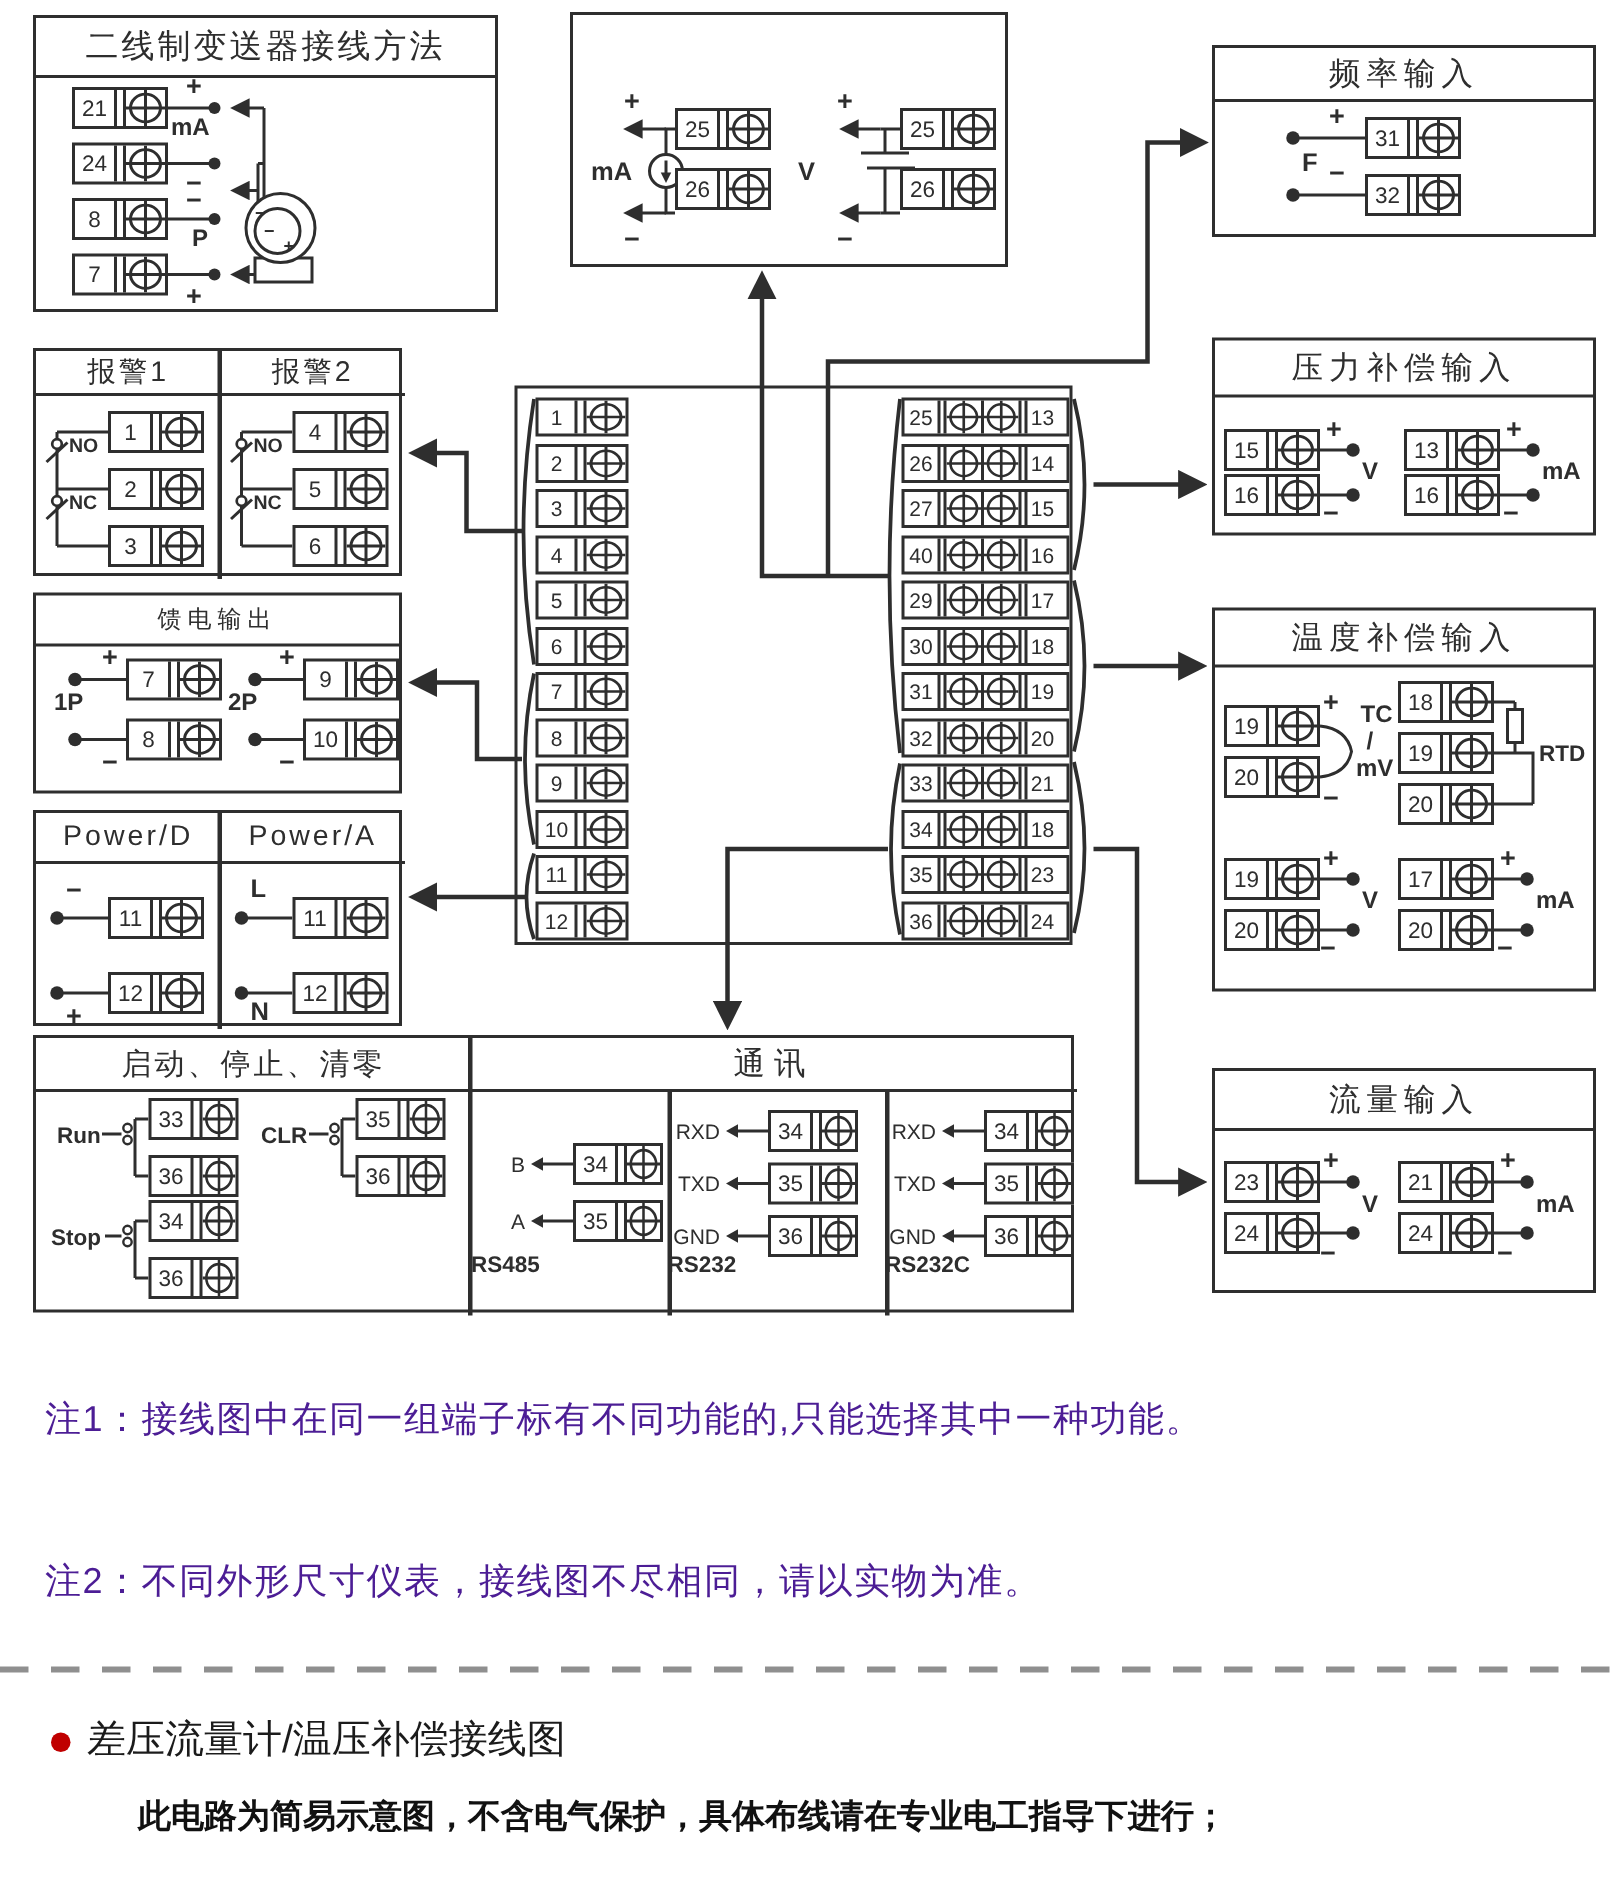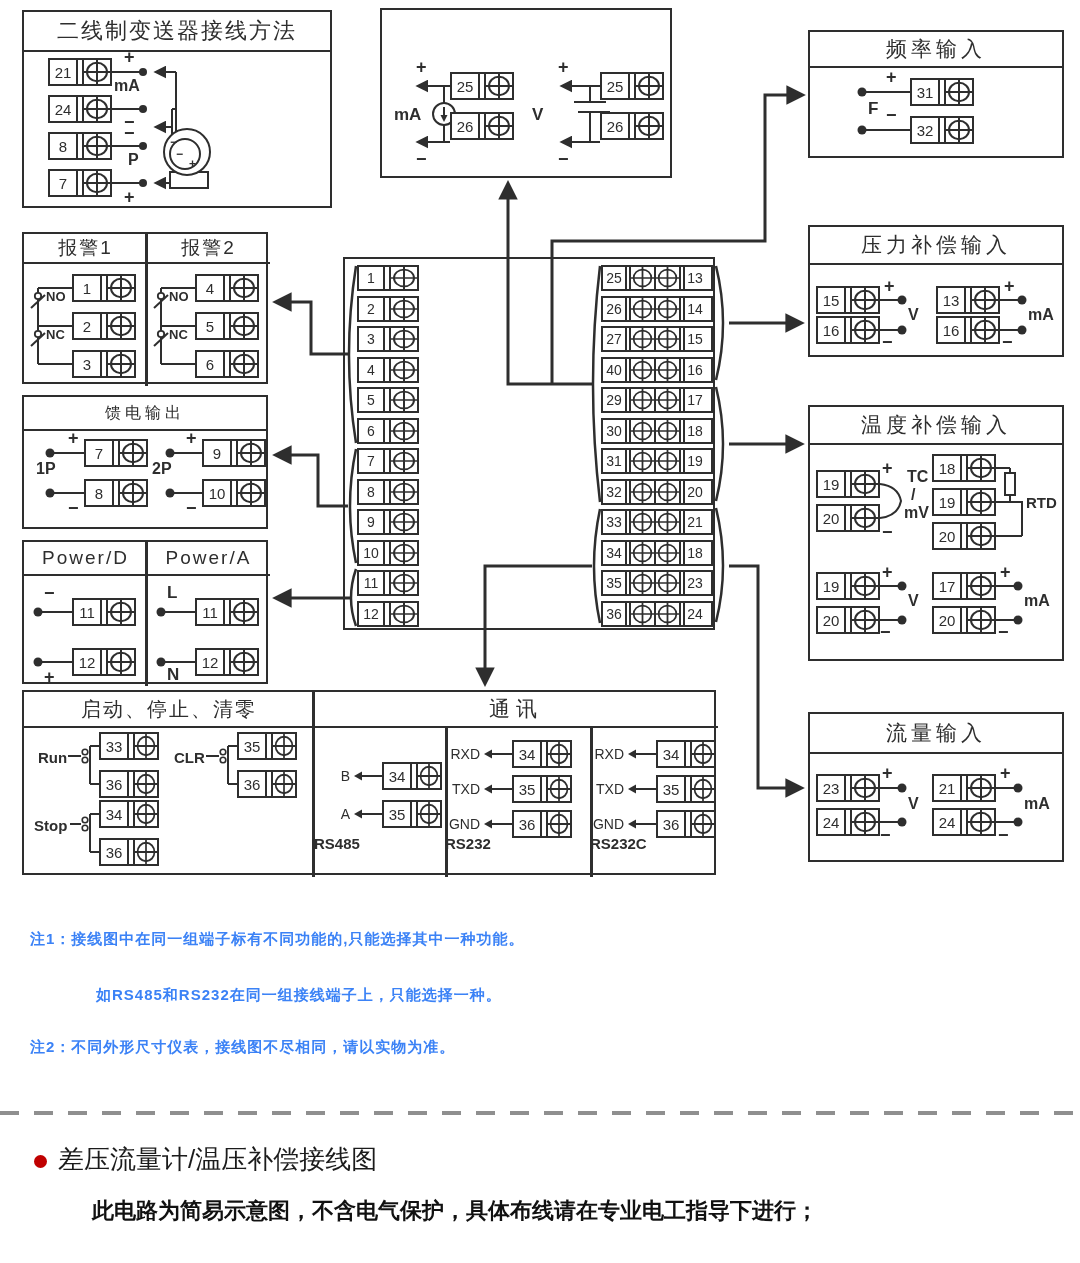--- a/index.html
+++ b/index.html
@@ -37,21 +37,21 @@
   .trow4>*+*{border-left:2px solid #2e2e2e}
   .c-n{width:22px;display:flex;align-items:center;justify-content:center;font-size:14px}
   .c-g{width:4px}
   .c-s{width:25px;position:relative}
   .crow{display:flex;align-items:center;height:28px}
   .clabel{width:32px;text-align:right;font-size:14px;font-weight:400;padding-right:2px;white-space:nowrap}
   .larr{width:30px;height:12px;flex:0 0 auto}
   .larr path{stroke:#2e2e2e;stroke-width:2;fill:none}
   .larr .hd{fill:#2e2e2e;stroke:none}
   .cap{position:absolute;text-align:left;font-size:15px;font-weight:700}
-  .note{position:absolute;font-size:15px;font-weight:700;color:#3b82f6;letter-spacing:1px;white-space:nowrap}
+  .note{position:absolute;font-size:24px;font-weight:400;color:#4c1d95;letter-spacing:1px;white-space:nowrap}
   .bullet{position:absolute;width:13px;height:13px;border-radius:50%;background:#c00000}
   .fhead{position:absolute;font-size:26px;font-weight:500;color:#1b1b1b;white-space:nowrap}
   .fsub{position:absolute;font-size:22px;font-weight:700;color:#111;white-space:nowrap}
   #conn{position:absolute;left:0;top:0;z-index:3;pointer-events:none}
   #conn .c{stroke:#2e2e2e;stroke-width:3;fill:none}
   #conn .b{stroke:#2e2e2e;stroke-width:2.5;fill:none}
 </style>
 </head>
 <body>
 
@@ -1272,21 +1272,20 @@
     <path class="c" d="M729 323 H801" marker-end="url(#ah)"></path>
     <path class="c" d="M729 444 H801" marker-end="url(#ah)"></path>
     <path class="c" d="M729 566 H758 V788 H801" marker-end="url(#ah)"></path>
     <path class="c" d="M592 566 H485 V683" marker-end="url(#ah)"></path>
     <path d="M0 1113 H1080" stroke="#8f8f8f" stroke-width="4" stroke-dasharray="19 15" fill="none"></path>
   </svg>
 
   <div class="note" style="left:30px;top:930px">
     <span>注1：</span><span>接线图中在同一组端子标有不同功能的,只能选择其中一种功能。</span>
   </div>
-  <div class="note" style="left:96px;top:986px">如RS485和RS232在同一组接线端子上，只能选择一种。</div>
   <div class="note" style="left:30px;top:1038px">
     <span>注2：</span><span>不同外形尺寸仪表，接线图不尽相同，请以实物为准。</span>
   </div>
 
   <div class="bullet" style="left:34px;top:1155px"></div>
   <div class="fhead" style="left:58px;top:1142px">差压流量计/温压补偿接线图</div>
   <div class="fsub" style="left:92px;top:1196px">此电路为简易示意图，不含电气保护，具体布线请在专业电工指导下进行；</div>
 
 </div>
 

